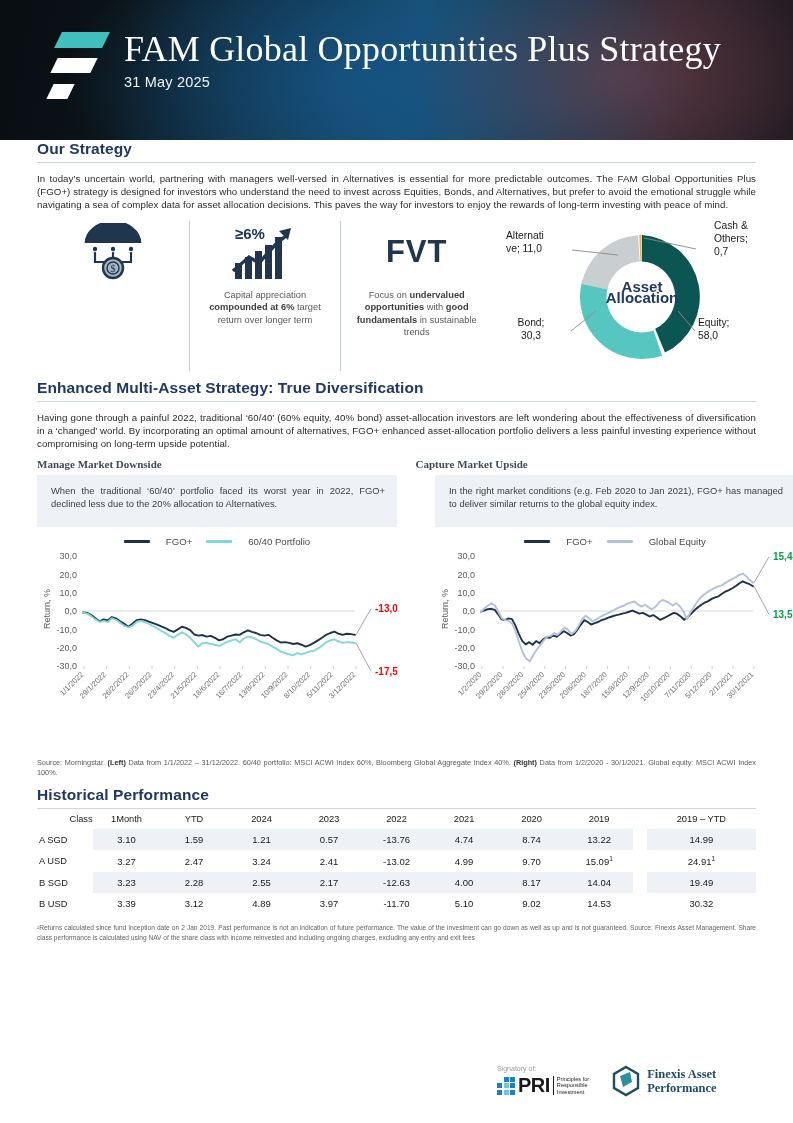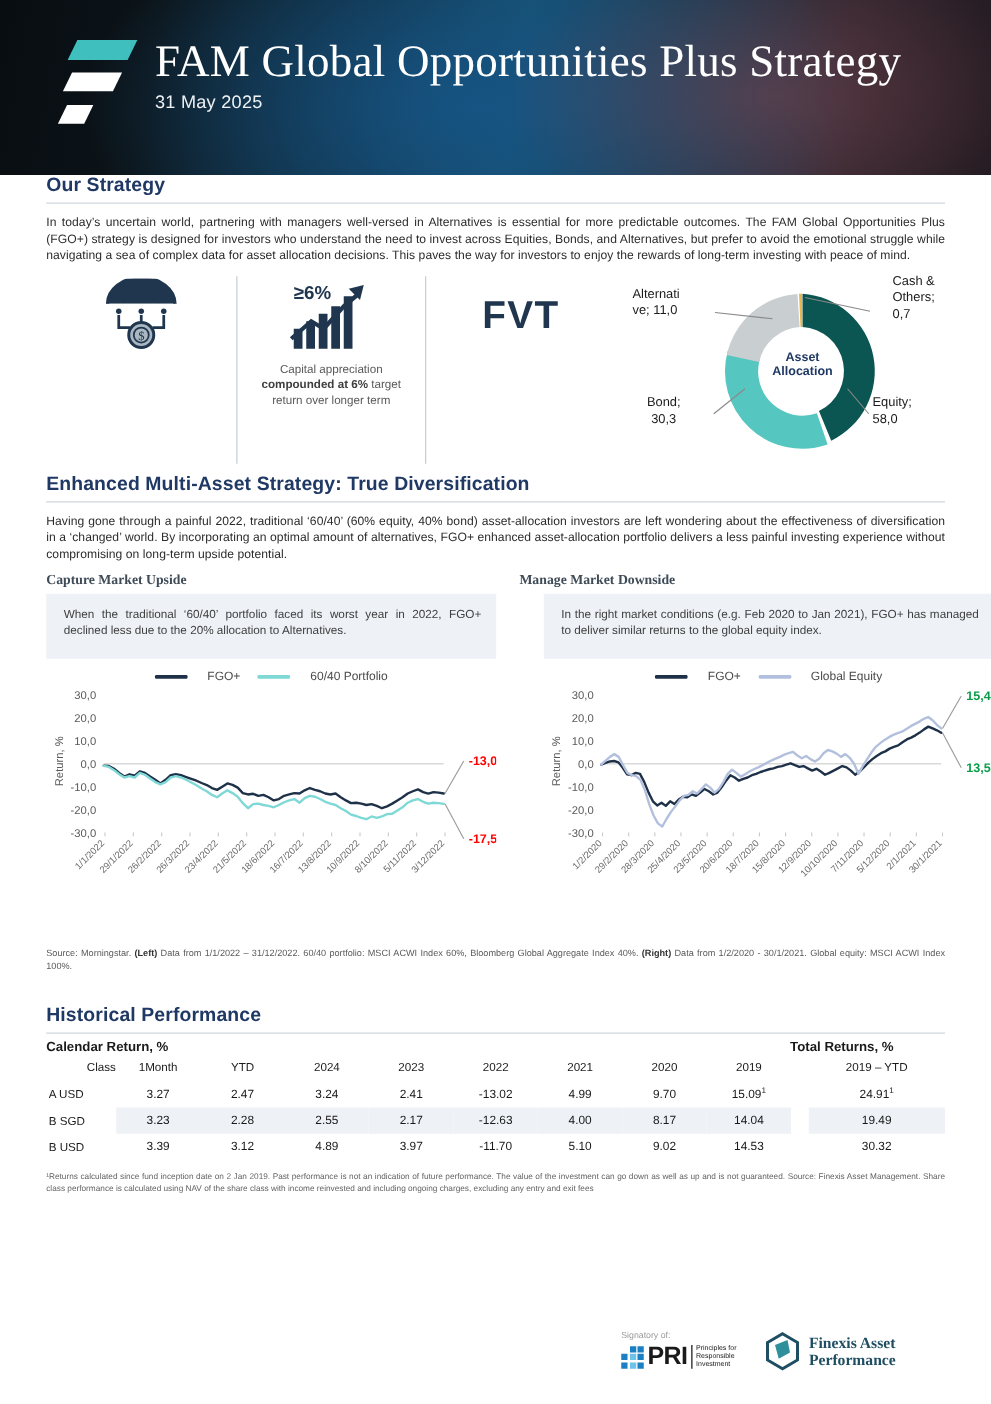--- a/index.html
+++ b/index.html
@@ -67,21 +67,21 @@
   }
   .donut-box { width: 300px; position: relative; height: 150px; }
   .donut-box svg { position: absolute; left: 0; top: -2px; }
   .dlbl { position: absolute; font-size: 10.3px; color: #1a1a1a; line-height: 13px; text-align: center; }
   .dlbl.alt { left: 14px;  top: 8px;  width: 62px; text-align: left; }
   .dlbl.cash { left: 222px; top: -2px; width: 60px; text-align: left; }
   .dlbl.bond { left: 6px;   top: 95px; width: 66px; text-align: center; }
   .dlbl.eq   { left: 206px; top: 95px; width: 66px; text-align: left; }
   .donut-center {
     position: absolute; left: 107px; top: 60px; width: 86px; text-align: center;
-    font-size: 10px; font-weight: bold; color: #1f3864; line-height: 11.5px;
+    font-size: 15px; font-weight: bold; color: #1f3864; line-height: 11.5px;
   }
 
   
   .chart-heads { display: flex; margin-top: 8px; }
   .chart-head {
     width: 360px; font-size: 11px; font-weight: bold; color: #3f4b57;
     font-family: "Liberation Serif", serif;
   }
   .chart-head + .chart-head { margin-left: 38px; }
   .panels { display: flex; margin-top: 5px; }
@@ -208,20 +208,23 @@
           </div>
           <div class="feat-text">
             Capital appreciation <b>compounded at 6%</b> target return over longer term
           </div>
         </div>
 
         <div class="feature">
           <div class="feat-icon">
             <span class="fvt">FVT</span>
           </div>
+          <div class="feat-text">
+            Focus on <b>undervalued opportunities</b> with <b>good fundamentals</b> in sustainable trends
+          </div>
         </div>
 
       </div>
 
       <div class="donut-box">
         <svg width="300" height="152" viewBox="0 0 300 152">
           <g transform="translate(150,78)">
 
             <path d="M 0 -62 A 62 62 0 0 1 22.98 55.60 L 13.17 31.86 A 35.5 35.5 0 0 0 0 -35.5 Z" fill="#0b5552"></path>
 
@@ -248,22 +251,22 @@
         <div class="dlbl bond">Bond;<br>30,3</div>
         <div class="dlbl eq">Equity;<br>58,0</div>
       </div>
     </div>
 
     <h2 class="sec" style="margin-top:8px">Enhanced Multi-Asset Strategy: True Diversification</h2>
     <div class="rule"></div>
     <p class="para" style="margin-top:9px">Having gone through a painful 2022, traditional ‘60/40’ (60% equity, 40% bond) asset-allocation investors are left wondering about the effectiveness of diversification in a ‘changed’ world. By incorporating an optimal amount of alternatives, FGO+ enhanced asset-allocation portfolio delivers a less painful investing experience without compromising on long-term upside potential.</p>
 
     <div class="chart-heads">
+      <div class="chart-head">Manage Market Downside</div>
       <div class="chart-head">Capture Market Upside</div>
-      <div class="chart-head">Manage Market Downside</div>
     </div>
 
     <div class="panels">
 
       <div class="panel">
         <div class="callout">When the traditional ‘60/40’ portfolio faced its worst year in 2022, FGO+ declined less due to the 20% allocation to Alternatives.</div>
         <div class="legend">
           <div class="lg">
             <span class="swatch" style="background:#1e3148"></span>
             <span>FGO+</span>
@@ -429,45 +432,54 @@
               </g>
               <line x1="319" y1="116" x2="319" y2="119" stroke="#c9c9c9" stroke-width="0.9"></line>
             </svg>
       </div>
     </div>
 
     <div class="src">
       Source: Morningstar. <b>(Left)</b> Data from 1/1/2022 – 31/12/2022. 60/40 portfolio: MSCI ACWI Index 60%, Bloomberg Global Aggregate Index 40%. <b>(Right)</b> Data from 1/2/2020 - 30/1/2021. Global equity: MSCI ACWI Index 100%.
     </div>
 
-    <h2 class="sec" style="margin-top:26px">Historical Performance</h2>
+    <h2 class="sec" style="margin-top:8px">Historical Performance</h2>
     <div class="rule"></div>
 
-    <div class="tbl-titles">
-      <div class="tbl-title" style="width:555px">Calendar Return, %</div>
-      <div class="tbl-title" style="width:163px; text-align:center">Total Returns, %</div>
-    </div>
 
     <table class="perf-table">
       <thead>
         <tr>
           <th class="cls" style="width:56px">Class</th>
           <th style="width:68px">1Month</th>
           <th style="width:68px">YTD</th>
           <th style="width:68px">2024</th>
           <th style="width:68px">2023</th>
           <th style="width:68px">2022</th>
           <th style="width:68px">2021</th>
           <th style="width:68px">2020</th>
           <th style="width:68px">2019</th>
           <th class="gap"></th>
           <th style="width:110px">2019 – YTD</th>
         </tr>
       </thead>
       <tbody id="perf-body">
+            <tr class="alt">
+              <td class="cls">A SGD</td>
+              <td class="fill">3.10</td>
+              <td class="fill">1.59</td>
+              <td class="fill">1.21</td>
+              <td class="fill">0.57</td>
+              <td class="fill">-13.76</td>
+              <td class="fill">4.74</td>
+              <td class="fill">8.74</td>
+              <td class="fill">13.22</td>
+              <td class="gap"></td>
+              <td class="fill">14.99</td>
+            </tr>
             <tr>
               <td class="cls">A USD</td>
               <td class="fill">3.27</td>
               <td class="fill">2.47</td>
               <td class="fill">3.24</td>
               <td class="fill">2.41</td>
               <td class="fill">-13.02</td>
               <td class="fill">4.99</td>
               <td class="fill">9.70</td>
               <td class="fill">15.09<sup>1</sup></td>

